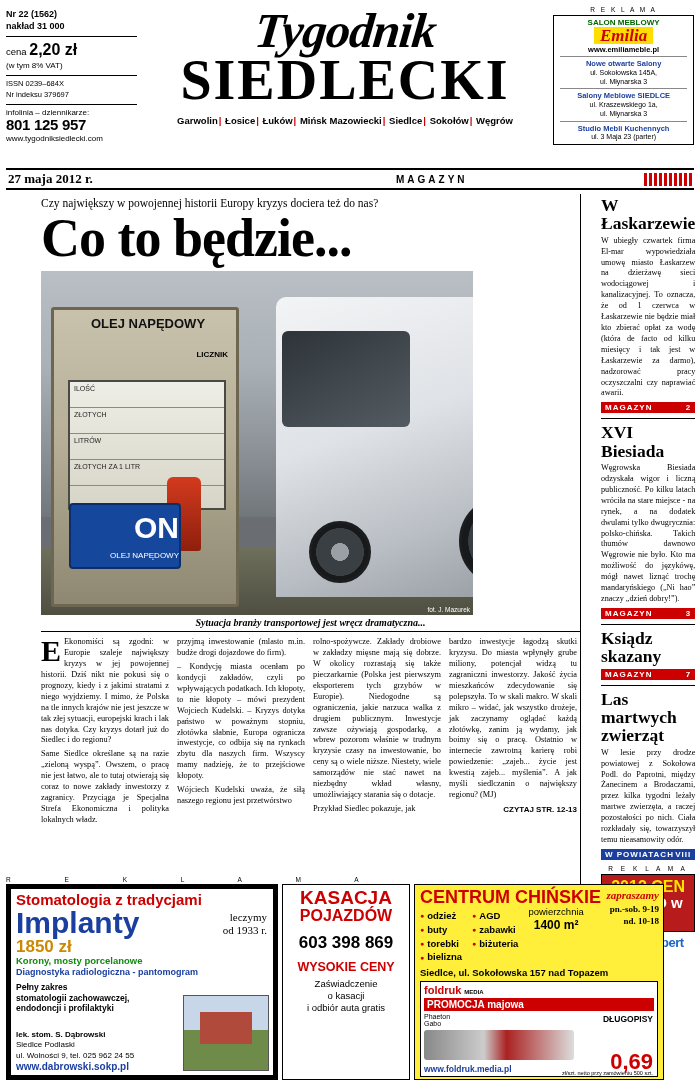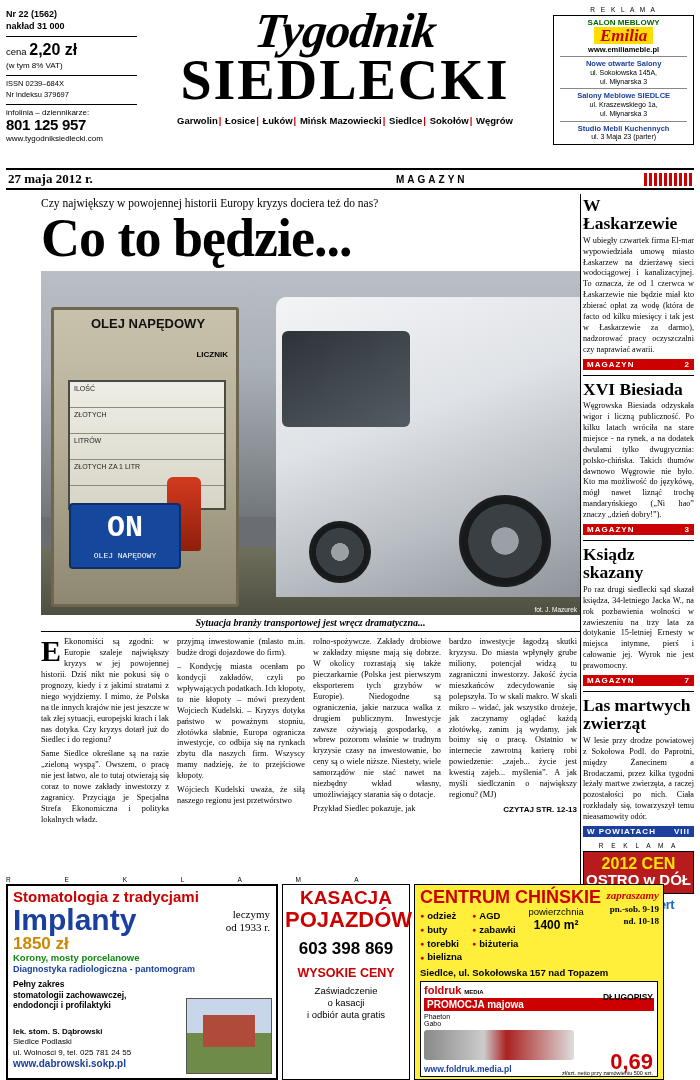--- a/index.html
+++ b/index.html
@@ -77,30 +77,30 @@
   .datebar .mag {
     position: absolute; left: 390px; font-family: "Liberation Sans", sans-serif;
     font-size: 10px; font-weight: bold; letter-spacing: 3px;
   }
   .datebar .bars { position: absolute; right: 2px; display: flex; gap: 2px; }
   .datebar .bars i { display: block; width: 3px; height: 13px; background: #cc0000; }
 
   
   .content { display: flex; padding: 4px 6px 0 6px; }
   .left-col { width: 545px; margin-left: 35px; }
-  .right-col { width: 143px; padding-left: 2px; border-left: 1px solid #000; }
+  .right-col { width: 143px; padding-left: 20px; border-left: 1px solid #000; }
 
   .kicker { font-family: "Liberation Serif", serif; font-size: 11.5px; font-style: normal; margin: 3px 0 2px 0; }
   .headline {
     font-family: "Liberation Serif", serif; font-weight: bold;
     font-size: 54px; line-height: 1; letter-spacing: -1px; margin: 2px 0 6px 0;
   }
 
   
-  .photo { width: 539px; height: 344px; position: relative; overflow: hidden; background: #7f1d1d; }
+  .photo { width: 432px; height: 344px; position: relative; overflow: hidden; background: #7f1d1d; }
   .ph-sky { position: absolute; inset: 0; background: linear-gradient(180deg,#b9bfc4 0%,#a9b0b6 28%,#8e9499 50%,#6c7276 75%,#53585c 100%); }
   .ph-truck {
     position: absolute; left: 235px; top: 26px; width: 310px; height: 300px;
     background: linear-gradient(160deg,#f3f4f6 0%,#dfe2e6 40%,#b9bec4 70%,#8e9399 100%);
     border-radius: 10px 6px 0 0;
   }
   .ph-truck:after {
     content:""; position:absolute; left: 6px; top: 34px; width: 128px; height: 96px;
     background: linear-gradient(150deg,#2d3338,#545c63); border-radius: 6px;
   }
@@ -123,22 +123,22 @@
     background: linear-gradient(180deg,#efeee6,#d7d5c7); border: 2px solid #4a4a44;
   }
   .ph-pump .panel .row { border-bottom: 1px solid #8b8b80; height: 26px; font-family:"Liberation Sans",sans-serif; font-size:7px; padding:3px 4px; color:#222;}
   .ph-pump .cap { position: absolute; left: 0; top: 6px; width: 188px; text-align: center;
     font-family: "Liberation Sans", sans-serif; font-weight: bold; font-size: 13px; color: #111; }
   .ph-pump .licznik { position: absolute; right: 8px; top: 40px; font-family:"Liberation Sans",sans-serif; font-size:8px; font-weight:bold;}
   .ph-nozzle { position: absolute; left: 126px; top: 206px; width: 34px; height: 74px; background: linear-gradient(180deg,#d33a1e,#8e1f0c); border-radius: 6px 6px 3px 3px; }
   .ph-on {
     position: absolute; left: 28px; top: 232px; width: 112px; height: 66px;
     background: #15489c; border: 2px solid #0d2f69; border-radius: 4px;
-    color: #fff; font-family: Liberation Mono, monospace; font-weight: bold;
-    font-size: 30px; text-align: center; line-height: 46px;
+    color: #fff; font-family: Liberation Sans, sans-serif; font-weight: bold;
+    font-size: 30px; text-align: right; line-height: 46px;
   }
   .ph-on small { display:block; font-size: 8px; line-height: 10px; font-weight: normal; }
   .ph-credit {
     position: absolute; right: 3px; bottom: 2px; color: #fff;
     font-family: "Liberation Sans", sans-serif; font-size: 6.5px;
   }
   .photo-cap {
     font-family: "Liberation Serif", serif; font-style: italic; font-weight: bold;
     font-size: 10px; text-align: center; border-bottom: 1px solid #000;
     padding: 2px 0 3px 0; width: 539px;
@@ -179,55 +179,55 @@
   .ad-cen .l2 { color:#fff; font-size: 15px; }
   .ad-media { background:#fff; text-align:center; padding: 3px 0 2px 0;}
   .ad-media .m1 { font-family:"Liberation Sans",sans-serif; font-weight:bold; font-size:13px; letter-spacing:-0.5px;}
   .ad-media .m1 span { color:#1b66c9; }
 
   
   .ads-strip { position: absolute; left: 6px; top: 876px; width: 688px; }
   .rek3 { font-family:"Liberation Sans",sans-serif; font-size:6.5px; letter-spacing: 26px; text-align:left; color:#000; margin-bottom:1px;}
   .ads-row { display: flex; gap: 4px; }
 
-  .ad-dent { width: 272px; border: 2px solid #000000; background: #ffffff; position: relative; padding: 3px 5px; height: 196px;}
+  .ad-dent { width: 272px; border: 5px solid #000000; background: #ffffff; position: relative; padding: 3px 5px; height: 196px;}
   .ad-dent h3 { font-family:"Liberation Sans",sans-serif; color:#cc0000; font-size: 15px; font-weight: bold; line-height:1;}
   .ad-dent .imp { font-family:"Liberation Sans",sans-serif; font-size: 30px; font-weight: bold; color:#1a3f9e; line-height: 1; margin-top:1px;}
   .ad-dent .lecz { position:absolute; right: 6px; top: 22px; font-family:"Liberation Serif",serif; font-size: 11px; text-align:right; line-height:1.15;}
   .ad-dent .price2 { font-family:"Liberation Sans",sans-serif; font-size: 17px; font-weight:bold; color:#cc8800; line-height:1;}
   .ad-dent .gr { font-family:"Liberation Sans",sans-serif; font-size: 9.5px; font-weight:bold; color:#118811; line-height:1.3;}
   .ad-dent .gr2 { font-family:"Liberation Sans",sans-serif; font-size: 9px; font-weight:bold; color:#1a3f9e; line-height:1.3;}
   .ad-dent .blk { font-family:"Liberation Sans",sans-serif; font-size: 8.5px; font-weight:bold; line-height:1.25; margin-top:3px;}
   .ad-dent .addr { font-family:"Liberation Sans",sans-serif; font-size: 8px; line-height:1.3; margin-top:16px;}
   .ad-dent .site { font-family:"Liberation Sans",sans-serif; font-size: 10px; font-weight:bold; color:#1a3f9e;}
   .ad-dent .castle { position:absolute; right:4px; bottom: 4px; width: 86px; height: 76px;
      background: linear-gradient(180deg,#c7d6e8 0 46%, #6e8b4a 46% 100%); border:1px solid #555;}
   .ad-dent .castle:after{content:"";position:absolute;left:16px;top:16px;width:52px;height:32px;background:#b04a3a;}
 
   .ad-kas { width: 128px; border: 1px solid #000; text-align:center; padding: 3px 2px; height:196px;}
   .ad-kas .k1 { font-family:"Liberation Sans",sans-serif; font-size: 19px; font-weight:bold; color:#cc0000; line-height:1.05;}
-  .ad-kas .k2 { font-family:"Liberation Sans",sans-serif; font-size: 22px; font-weight:bold; color:#cc0000; line-height:1.05;}
+  .ad-kas .k2 { font-family:"Liberation Sans",sans-serif; font-size: 16px; font-weight:bold; color:#cc0000; line-height:1.05;}
   .ad-kas .tel { font-family:"Liberation Sans",sans-serif; font-size: 17px; font-weight:bold; margin: 8px 0 8px 0;}
   .ad-kas .k3 { font-family:"Liberation Sans",sans-serif; font-size: 12.5px; font-weight:bold; color:#cc0000; line-height:1.1;}
   .ad-kas .k4 { font-family:"Liberation Sans",sans-serif; font-size: 9.5px; line-height:1.25; margin-top:4px;}
 
   .ad-chin { width: 250px; height: 196px; border:1px solid #000; background:#ffef3a; position:relative; padding: 3px 5px;}
   .ad-chin h3 { font-family:"Liberation Sans",sans-serif; font-size: 18px; font-weight:bold; color:#cc0000; line-height:1;}
   .ad-chin ul { list-style:none; font-family:"Liberation Sans",sans-serif; font-size:9.5px; font-weight:bold; line-height:1.45; margin-top:3px;}
   .ad-chin ul li:before { content:"\25CF"; color:#cc0000; font-size:7px; padding-right:3px; vertical-align:middle;}
   .ad-chin .cols { display:flex; gap: 10px;}
   .ad-chin .pow { font-family:"Liberation Sans",sans-serif; font-size: 9.5px; text-align:center; line-height:1.3;}
   .ad-chin .pow b { font-size: 12px;}
   .ad-chin .zapr { position:absolute; right:4px; top:4px; font-family:"Liberation Serif",serif; font-style:italic; font-size:11px; color:#cc0000; font-weight:bold; text-align:right; line-height:1.15;}
   .ad-chin .addr2 { font-family:"Liberation Sans",sans-serif; font-size:9.5px; font-weight:bold; margin-top:3px;}
   .ad-chin .fold { margin-top:3px; background:#fff; border:1px solid #000; height: 96px; position:relative; padding:2px 3px;}
   .ad-chin .fold .fl { font-family:"Liberation Sans",sans-serif; font-size:11px; font-weight:bold;}
   .ad-chin .fold .fl span{ color:#cc0000;}
   .ad-chin .promo { background:#cc0000; color:#fff; font-family:"Liberation Sans",sans-serif; font-size:10px; font-weight:bold; padding:1px 3px; margin-top:2px;}
-  .ad-chin .dl { position:absolute; right:4px; top:10px; font-family:"Liberation Sans",sans-serif; font-size:8.5px; font-weight:bold;}
+  .ad-chin .dl { position:absolute; right:4px; top:32px; font-family:"Liberation Sans",sans-serif; font-size:8.5px; font-weight:bold;}
   .ad-chin .price069 { position:absolute; right:4px; bottom:3px; font-family:"Liberation Sans",sans-serif; font-size:22px; font-weight:bold; color:#cc0000; line-height:1;}
   .ad-chin .tiny { font-family:"Liberation Sans",sans-serif; font-size:5.5px; line-height:1.2; margin-top:1px;}
   .ad-chin .foldwww { font-family:"Liberation Sans",sans-serif; font-size:8.5px; font-weight:bold; color:#1a3f9e;}
   .ad-chin .pentab { position:absolute; left:3px; bottom: 16px; width: 150px; height: 30px;
     background: linear-gradient(90deg,#888 0%, #ccc 40%, #aa2222 55%, #ddd 100%); border-radius: 3px;}
 </style>
 </head>
 <body>
 
 <div class="page">
@@ -371,21 +371,20 @@
         <div class="rc-h">XVI Biesiada</div>
         <div class="rc-p">Węgrowska Biesiada odzyskała wigor i liczną publiczność. Po kilku latach wróciła na stare miejsce - na rynek, a na dodatek dwulami tylko dwugrycznia: polsko-chińska. Takich thumów dawnowo Węgrowie nie było. Kto ma możliwość do językówę, mógł nawet liznąć trochę mandaryńskiego („Ni hao” znaczy „dzień dobry!”).</div>
         <div class="rc-tag">
           <span>MAGAZYN</span>
           <span>3</span>
         </div>
       </div>
 
       <div>
         <div class="rc-h">Ksiądz skazany</div>
-        <div class="rc-p">Po raz drugi siedlecki sąd skazał księdza, 34-letniego Jacka W., na rok pozbawienia wolności w zawieszeniu na trzy lata za dotykanie 15-letniej Ernesty w miejsca intymne, pierś i całowanie jej. Wyrok nie jest prawomocny.</div>
         <div class="rc-tag">
           <span>MAGAZYN</span>
           <span>7</span>
         </div>
       </div>
 
       <div>
         <div class="rc-h">Las martwych zwierząt</div>
         <div class="rc-p">W lesie przy drodze powiatowej z Sokołowa Podl. do Paprotni, między Żanecinem a Brodaczami, przez kilka tygodni leżały martwe zwierzęta, a raczej pozostałości po nich. Ciała rozkładały się, towarzyszył temu nieasamowity odór.</div>
         <div class="rc-tag blue">
@@ -415,21 +414,21 @@
         <h3>Stomatologia z tradycjami</h3>
         <div class="imp">Implanty</div>
         <div class="lecz">leczymy<br>od 1933 r.</div>
         <div class="price2">1850 zł</div>
         <div class="gr">Korony, mosty porcelanowe</div>
         <div class="gr2">Diagnostyka radiologiczna - pantomogram</div>
         <div class="blk">Pełny zakres<br>stomatologii zachowawczej,<br>endodoncji i profilaktyki</div>
         <div class="addr">
           <b>lek. stom. S. Dąbrowski</b><br>
           <span>Siedlce Podlaski</span><br>
-          <span>ul. Wolności 9, tel. 025 781 24 55</span>
+          <span>ul. Wolności 9, tel. 025 962 24 55</span>
         </div>
         <div class="site">www.dabrowski.sokp.pl</div>
         <div class="castle"></div>
       </div>
 
       <div class="ad-kas">
         <div class="k1">KASACJA</div>
         <div class="k2">POJAZDÓW</div>
         <div class="tel">603 398 869</div>
         <div class="k3">WYSOKIE CENY</div>

